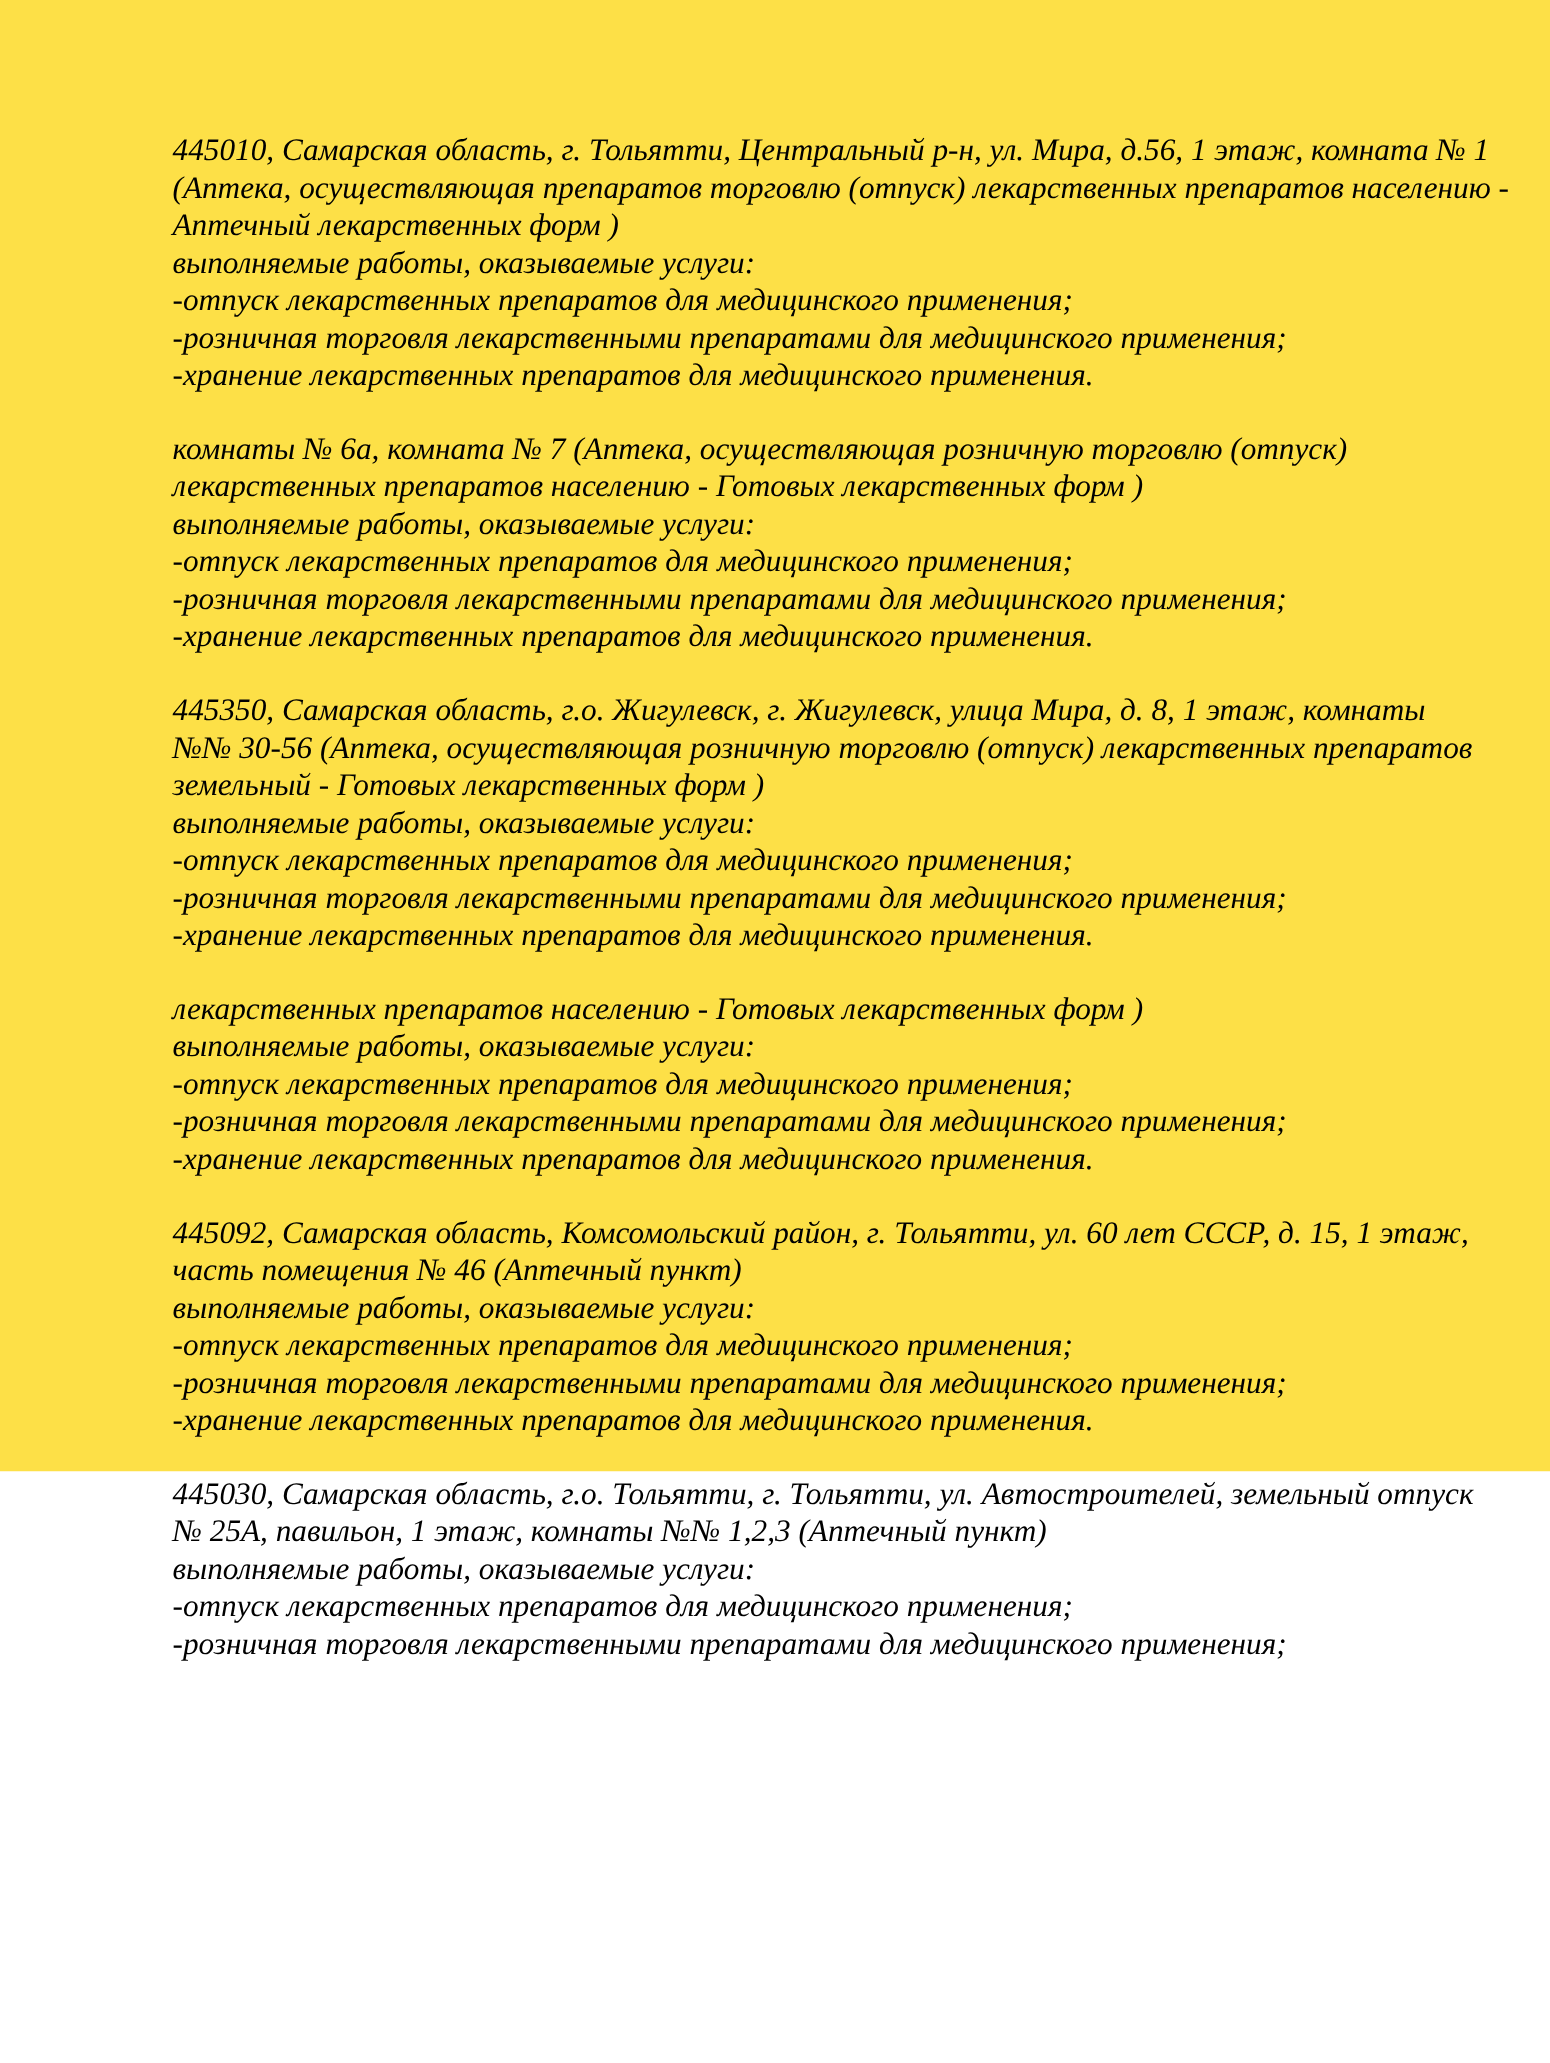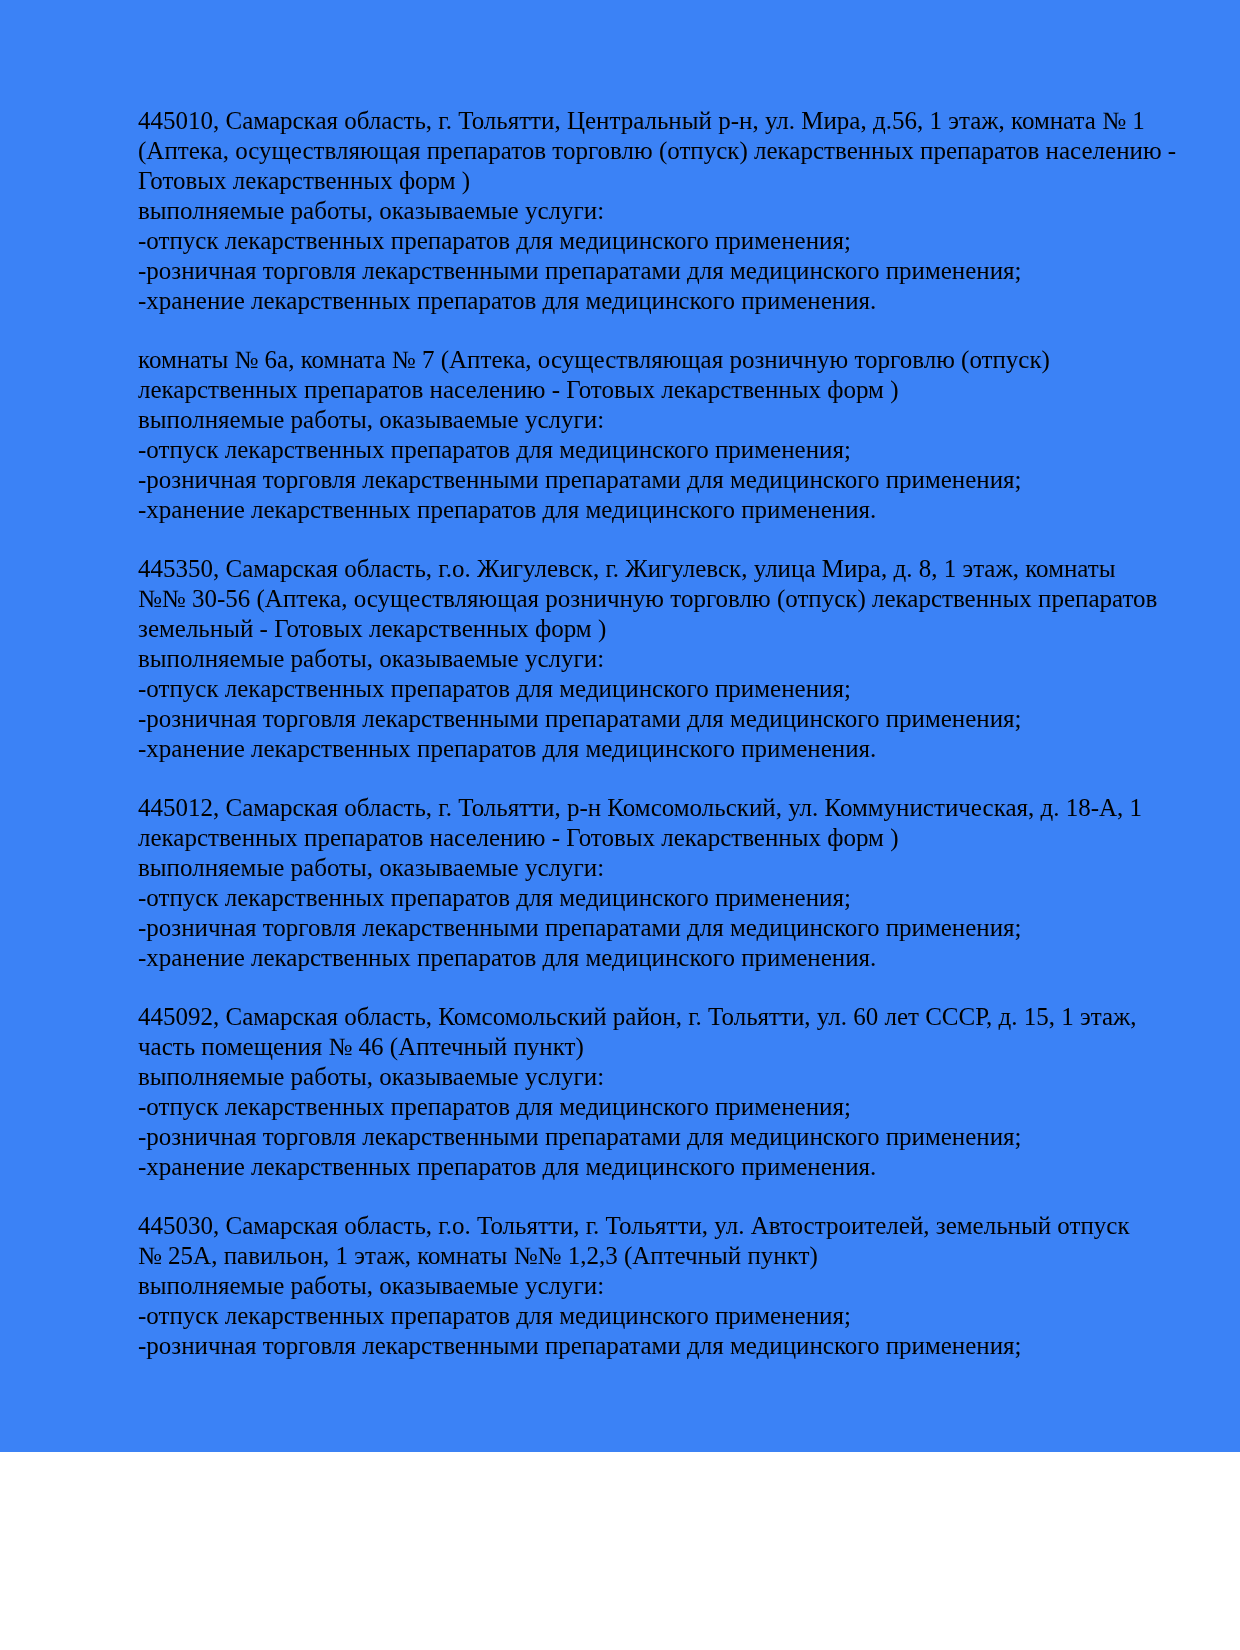--- a/index.html
+++ b/index.html
@@ -13,22 +13,23 @@
     font-family: "Liberation Serif", serif;
     color: #000000;
     position: relative;
     overflow: hidden;
   }
   .page {
     position: absolute;
     left: 0;
     top: 0;
     width: 1240px;
-    height: 1452px;
-    background: #3b82f6;
+    height: 1177px;
+    background: #fde047;
+    font-style: italic;
   }
   .content {
     position: absolute;
     left: 138px;
     top: 106px;
     width: 975px;
   }
   .block {
     margin: 0 0 29px 0;
   }
@@ -43,21 +44,21 @@
   }
 </style>
 </head>
 <body>
 
 <div class="page">
   <div class="content">
       <div class="block">
         <div class="line">445010, Самарская область, г. Тольятти, Центральный р-н, ул. Мира, д.56, 1 этаж, комната № 1</div>
         <div class="line">(Аптека, осуществляющая препаратов торговлю (отпуск) лекарственных препаратов населению -</div>
-        <div class="line">Готовых лекарственных форм )</div>
+        <div class="line">Аптечный лекарственных форм )</div>
         <div class="line">выполняемые работы, оказываемые услуги:</div>
         <div class="line">-отпуск лекарственных препаратов для медицинского применения;</div>
         <div class="line">-розничная торговля лекарственными препаратами для медицинского применения;</div>
         <div class="line">-хранение лекарственных препаратов для медицинского применения.</div>
       </div>
       <div class="block">
         <div class="line">комнаты № 6а, комната № 7 (Аптека, осуществляющая розничную торговлю (отпуск)</div>
         <div class="line">лекарственных препаратов населению - Готовых лекарственных форм )</div>
         <div class="line">выполняемые работы, оказываемые услуги:</div>
         <div class="line">-отпуск лекарственных препаратов для медицинского применения;</div>
@@ -67,21 +68,20 @@
       <div class="block">
         <div class="line">445350, Самарская область, г.о. Жигулевск, г. Жигулевск, улица Мира, д. 8, 1 этаж, комнаты</div>
         <div class="line">№№ 30-56 (Аптека, осуществляющая розничную торговлю (отпуск) лекарственных препаратов</div>
         <div class="line">земельный - Готовых лекарственных форм )</div>
         <div class="line">выполняемые работы, оказываемые услуги:</div>
         <div class="line">-отпуск лекарственных препаратов для медицинского применения;</div>
         <div class="line">-розничная торговля лекарственными препаратами для медицинского применения;</div>
         <div class="line">-хранение лекарственных препаратов для медицинского применения.</div>
       </div>
       <div class="block">
-        <div class="line">445012, Самарская область, г. Тольятти, р-н Комсомольский, ул. Коммунистическая, д. 18-А, 1</div>
         <div class="line">лекарственных препаратов населению - Готовых лекарственных форм )</div>
         <div class="line">выполняемые работы, оказываемые услуги:</div>
         <div class="line">-отпуск лекарственных препаратов для медицинского применения;</div>
         <div class="line">-розничная торговля лекарственными препаратами для медицинского применения;</div>
         <div class="line">-хранение лекарственных препаратов для медицинского применения.</div>
       </div>
       <div class="block">
         <div class="line">445092, Самарская область, Комсомольский район, г. Тольятти, ул. 60 лет СССР, д. 15, 1 этаж,</div>
         <div class="line">часть помещения № 46 (Аптечный пункт)</div>
         <div class="line">выполняемые работы, оказываемые услуги:</div>

